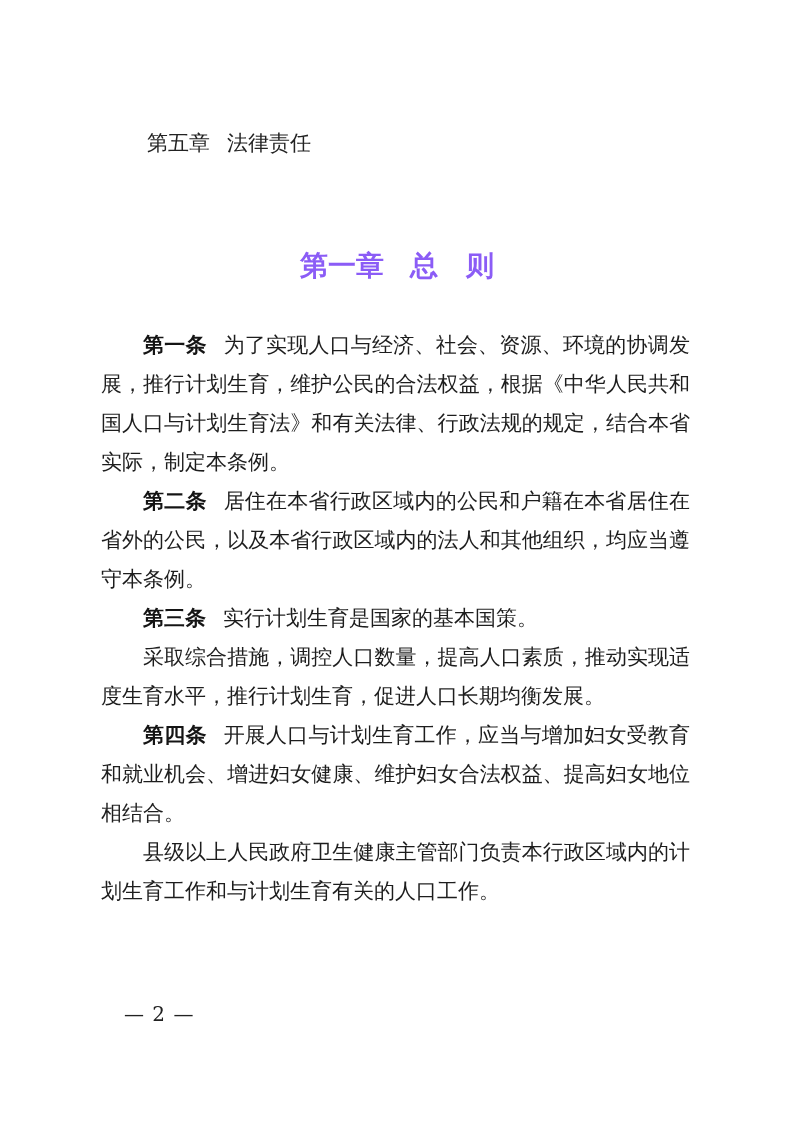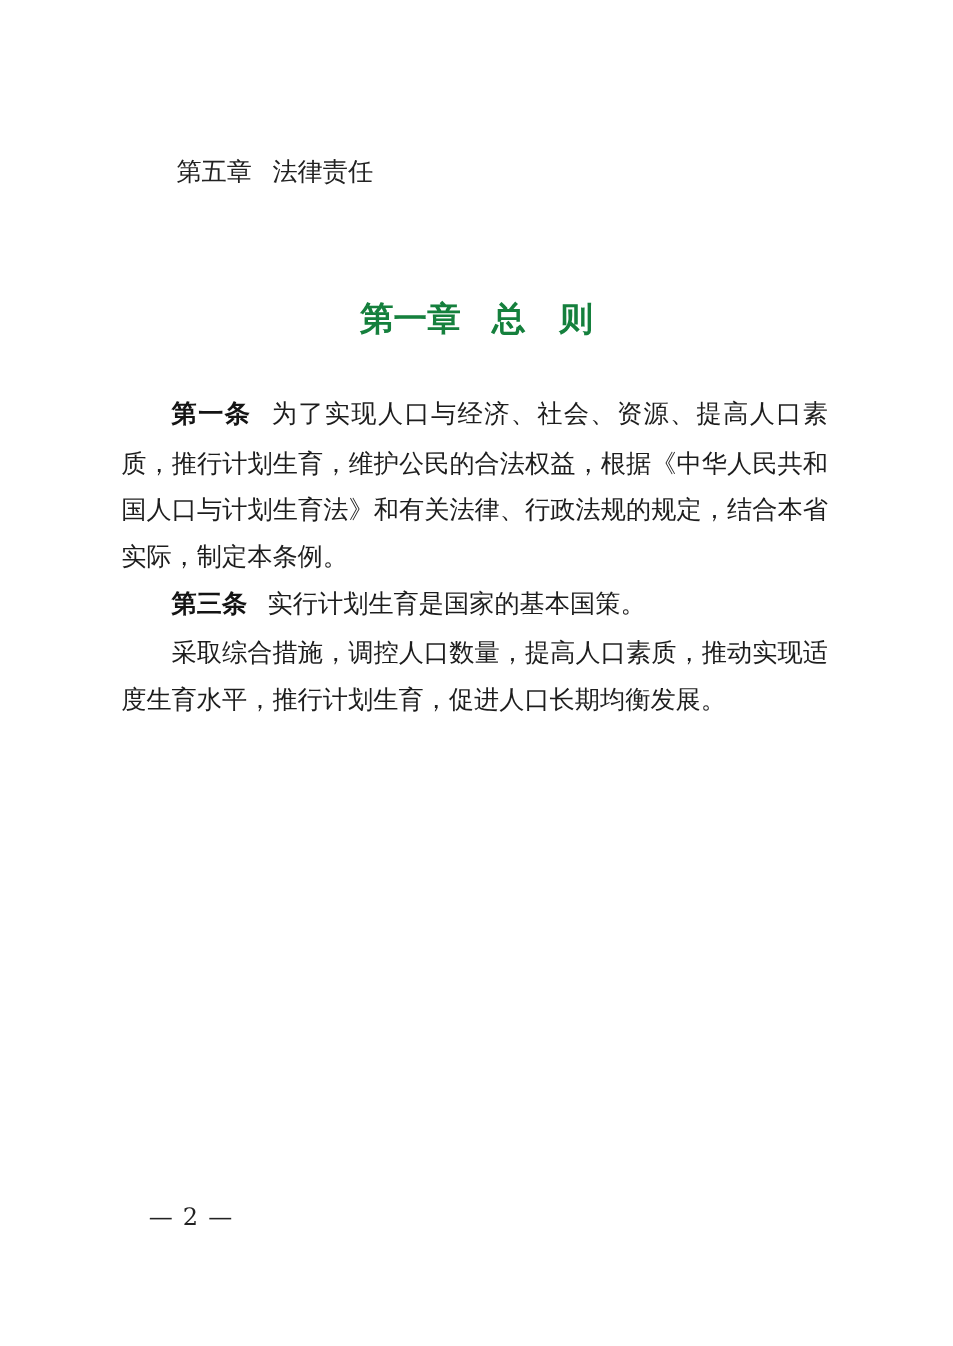--- a/index.html
+++ b/index.html
@@ -27,37 +27,37 @@
   .chapter-heading {
     position: absolute;
     left: 0;
     top: 249px;
     width: 794px;
     text-align: center;
     font-family: "DejaVu Sans", sans-serif;
     font-weight: bold;
     font-size: 28px;
     line-height: 34px;
-    color: #15803d;
+    color: #8b5cf6;
   }
   .chapter-heading .heading-title { margin-left: 26px; }
   
   .body-text {
     position: absolute;
     left: 101px;
     top: 326px;
     width: 589px;
     font-size: 21px;
     line-height: 39px;
     text-align: justify;
     color: #1d1d1d;
   }
   .body-text p { text-indent: 42px; }
   .article-label {
-    font-family: Liberation Mono, monospace;
+    font-family: Liberation Serif, serif;
     font-weight: bold;
     color: #141414;
     margin-right: 17px;
   }
   
   .page-number {
     position: absolute;
     left: 124px;
     top: 1001px;
     font-size: 20px;
@@ -74,26 +74,29 @@
   <div class="toc">
 
       <div class="toc-line"><span>第五章</span><span class="toc-title">法律责任</span></div>
 
     </div>
 
   <div class="chapter-heading"><span>第一章</span><span class="heading-title">总　则</span></div>
 
   <div class="body-text">
 
-      <p><span class="article-label">第一条</span><span>为了实现人口与经济、社会、资源、提高人口素质，推行计划生育，维护公民的合法权益，根据《中华人民共和国人口与计划生育法》和有关法律、行政法规的规定，结合本省实际，制定本条例。</span></p>
+      <p><span class="article-label">第一条</span><span>为了实现人口与经济、社会、资源、环境的协调发展，推行计划生育，维护公民的合法权益，根据《中华人民共和国人口与计划生育法》和有关法律、行政法规的规定，结合本省实际，制定本条例。</span></p>
 
+      <p><span class="article-label">第二条</span><span>居住在本省行政区域内的公民和户籍在本省居住在省外的公民，以及本省行政区域内的法人和其他组织，均应当遵守本条例。</span></p>
 
       <p><span class="article-label">第三条</span><span>实行计划生育是国家的基本国策。</span></p>
 
       <p><span>采取综合措施，调控人口数量，提高人口素质，推动实现适度生育水平，推行计划生育，促进人口长期均衡发展。</span></p>
 
+      <p><span class="article-label">第四条</span><span>开展人口与计划生育工作，应当与增加妇女受教育和就业机会、增进妇女健康、维护妇女合法权益、提高妇女地位相结合。</span></p>
 
 
+      <p><span>县级以上人民政府卫生健康主管部门负责本行政区域内的计划生育工作和与计划生育有关的人口工作。</span></p>
     </div>
 
   <div class="page-number">— 2 —</div>
 
 </div>
 
 </body></html>

